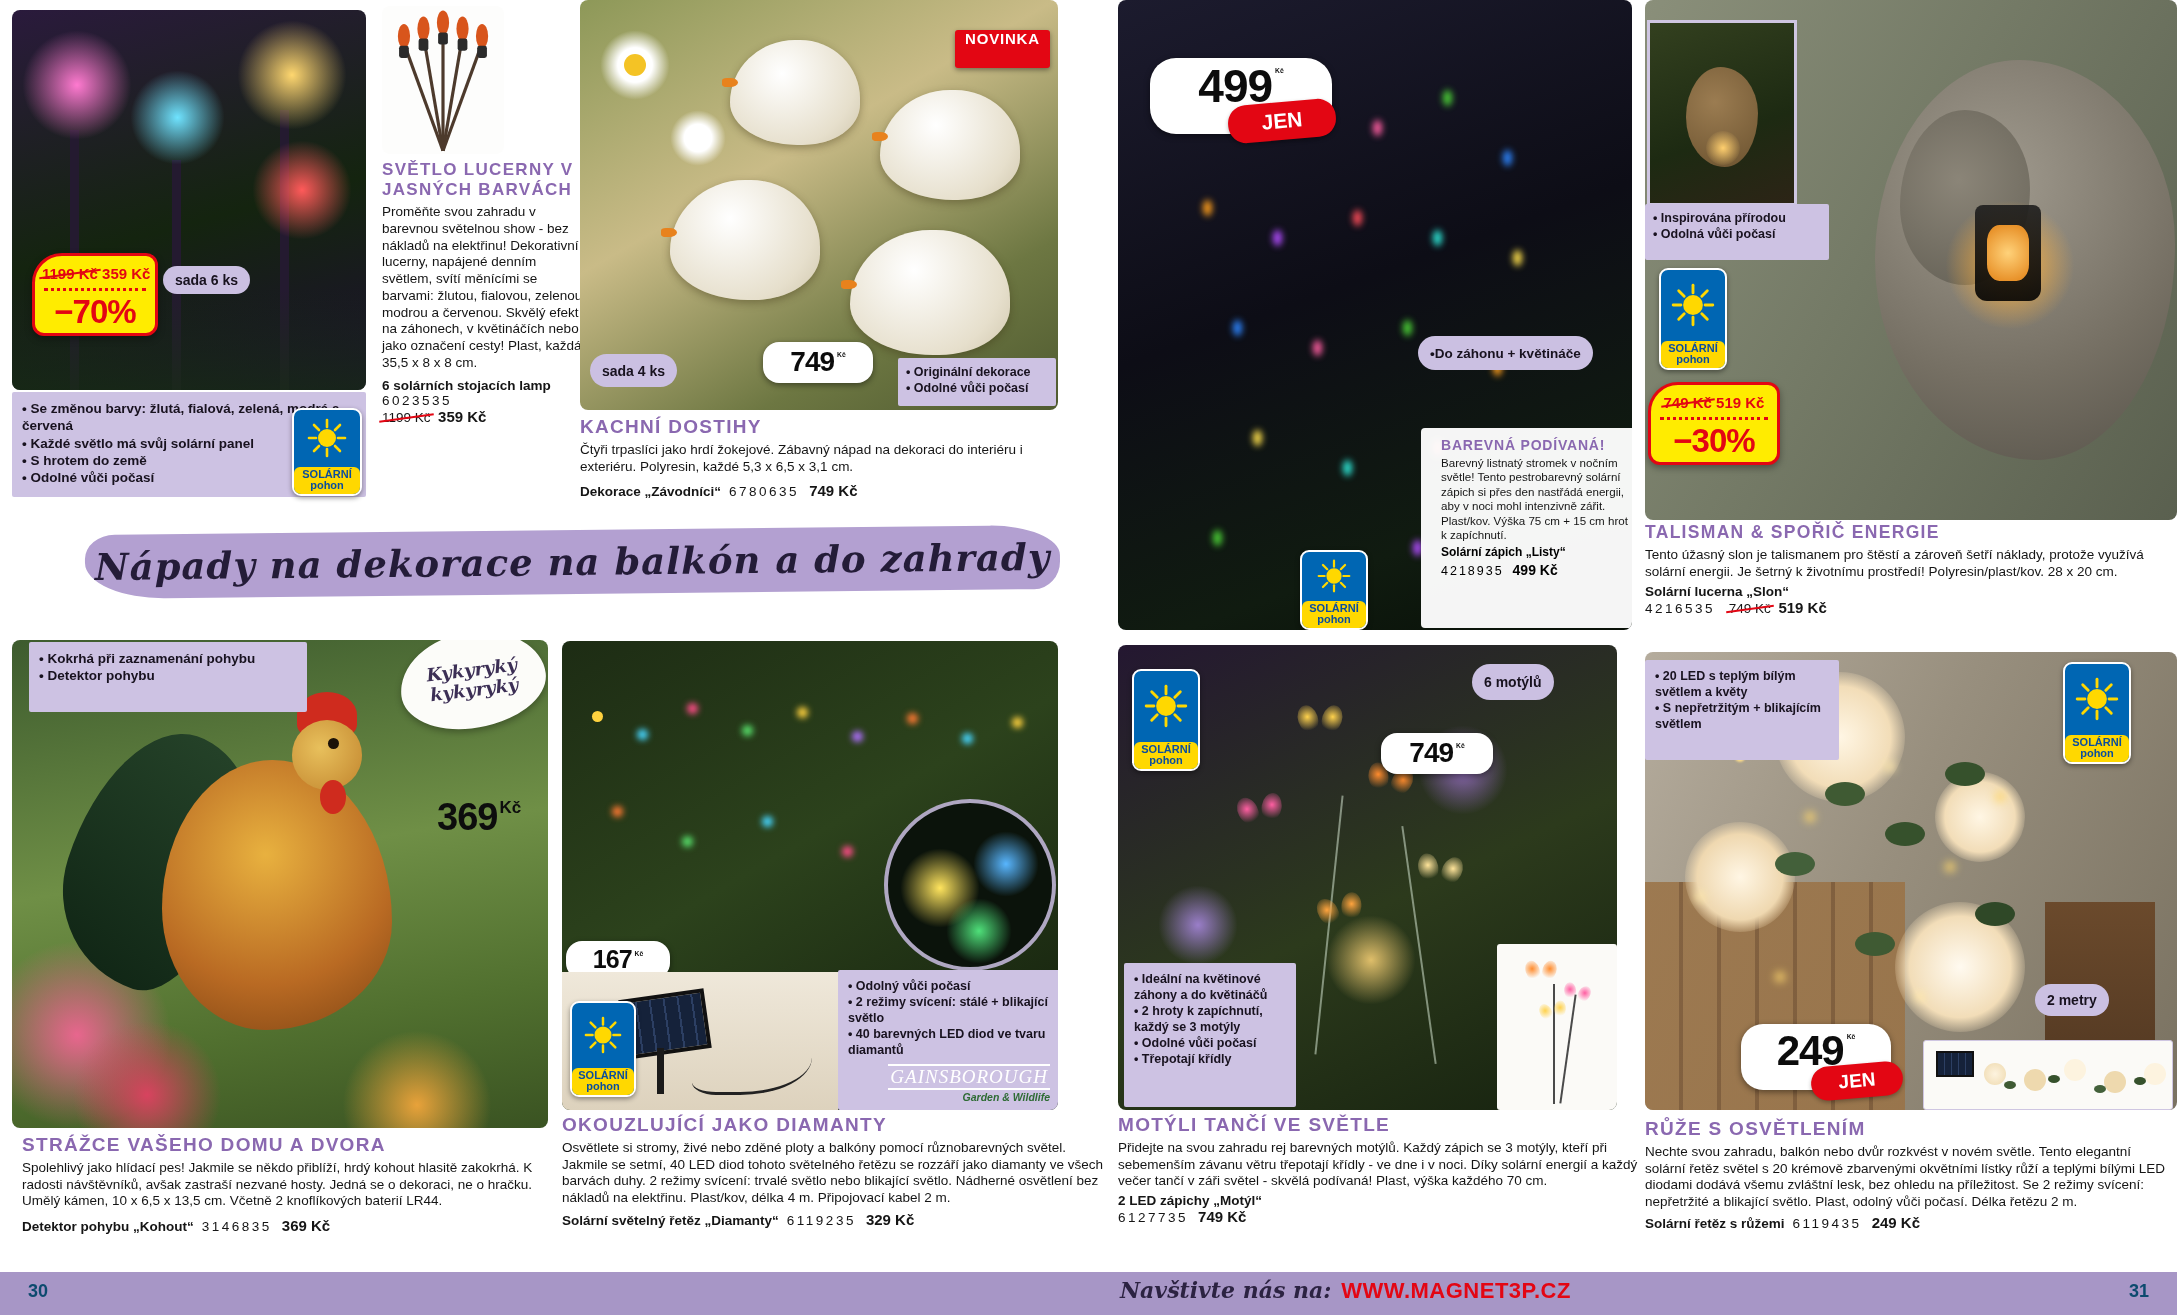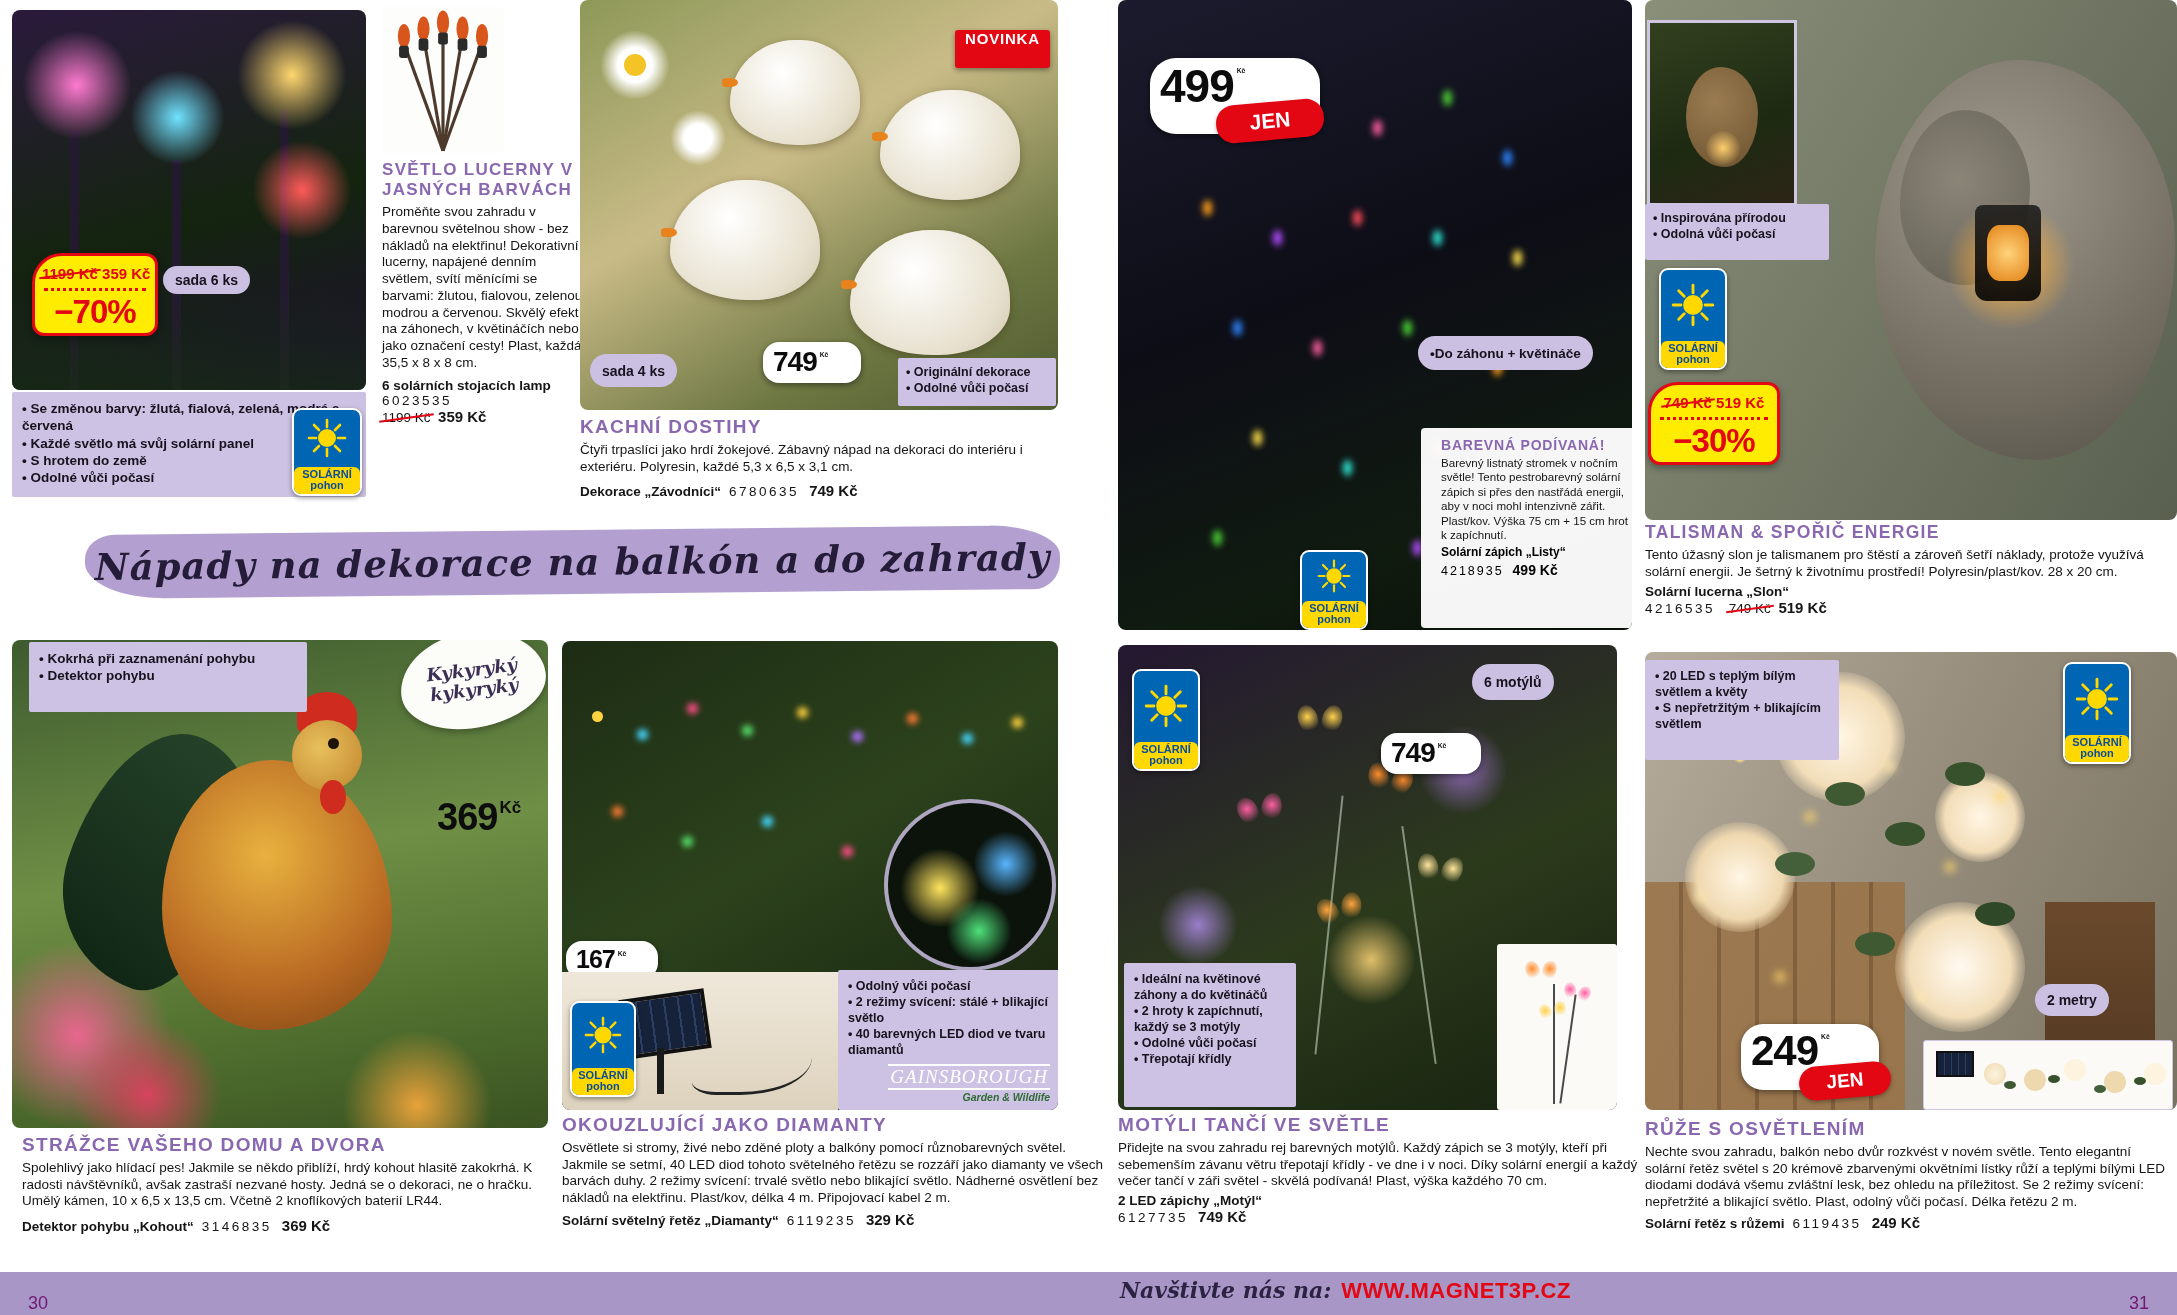--- a/index.html
+++ b/index.html
@@ -17,21 +17,21 @@
   .pill{position:absolute;background:#cbc0e2;border-radius:18px;font-weight:bold;font-size:14px;color:#18121f;display:flex;align-items:center;justify-content:center;padding:0 12px;white-space:nowrap;}
   .pill.dot::before{content:"•  ";}
 
   
   .ybadge{position:absolute;background:#ffec00;border:3px solid #e30613;border-radius:30px 12px 12px 12px;padding:9px 7px 5px;text-align:center;color:#e30613;box-shadow:0 3px 7px rgba(0,0,0,.35);}
   .ybadge .prices{font-size:15px;font-weight:bold;white-space:nowrap;}
   .ybadge .dotline{border-top:3px dotted #e30613;margin:6px 2px 4px;}
   .ybadge .disc{font-size:33px;font-weight:bold;line-height:1;letter-spacing:-1px;}
 
   
-  .wbadge{position:absolute;background:#fff;border-radius:16px;box-shadow:0 2px 6px rgba(0,0,0,.45);display:flex;padding:7px 10px;color:#0c0c0c;}
+  .wbadge{position:absolute;background:#fff;border-radius:16px;box-shadow:0 2px 6px rgba(0,0,0,.45);display:flex;justify-content:center;padding:7px 16px;color:#0c0c0c;}
   .wbadge .num{font-weight:bold;line-height:.95;letter-spacing:-1px;}
   .wbadge .cur{font-weight:bold;font-size:.42em;margin-left:3px;margin-top:2px;}
   .jen{position:absolute;background:#e30613;color:#fff;font-weight:bold;border-radius:18px;display:flex;align-items:center;justify-content:center;transform:rotate(-5deg);box-shadow:0 2px 4px rgba(0,0,0,.3);}
 
   .novinka{position:absolute;background:#e30613;color:#fff;font-weight:bold;font-size:15px;letter-spacing:.8px;display:flex;align-items:flex-start;justify-content:center;border-radius:3px;box-shadow:0 2px 5px rgba(0,0,0,.4);}
 
   
   .strike{position:relative;display:inline-block;}
   .strike::after{content:"";position:absolute;left:-3px;right:-3px;top:46%;border-top:2.5px solid #e30613;transform:rotate(-8deg);}
 
@@ -60,21 +60,21 @@
   .price-flat .num{font-size:38px;letter-spacing:-1px;line-height:1;}
   .price-flat .cur{font-size:17px;font-weight:bold;margin-left:2px;}
 
   
   .brandbox{text-align:right;margin-top:6px;font-style:italic;}
   .brand{display:inline-block;font-family:"Liberation Serif",serif;font-size:19px;letter-spacing:1px;color:#fff;border-top:2px solid #fff;border-bottom:2px solid #fff;padding:1px 2px;line-height:1.05;}
   .brand-sub{font-size:10.5px;font-weight:bold;color:#2e6b34;margin-top:1px;}
 
   
   #footer{position:absolute;left:0;top:1272px;width:2177px;height:43px;background:#a796c6;}
-  .pageno{position:absolute;top:21px;font-size:18px;font-weight:normal;color:#701a75;}
+  .pageno{position:absolute;top:9px;font-size:18px;font-weight:bold;color:#0c4a6e;}
 
   
   .glow{position:absolute;border-radius:50%;}
   .post{position:absolute;width:9px;background:#241a30;}
   .duckblob{position:absolute;background:radial-gradient(circle at 40% 32%,#fff,#e6dfcc 70%,#cfc6ac);border-radius:52% 48% 46% 54%/62% 58% 40% 42%;box-shadow:0 3px 8px rgba(60,50,20,.4);}
   .beak{position:absolute;width:16px;height:9px;background:#e8821d;border-radius:50% 80% 80% 50%;}
   .bfly{position:absolute;width:44px;height:30px;}
   .bfly::before,.bfly::after{content:"";position:absolute;width:20px;height:28px;background:radial-gradient(circle at 50% 42%,currentColor,rgba(255,255,255,0) 72%);border-radius:50%;}
   .bfly::before{left:0;transform:rotate(-18deg);}
   .bfly::after{right:0;transform:rotate(18deg);}

